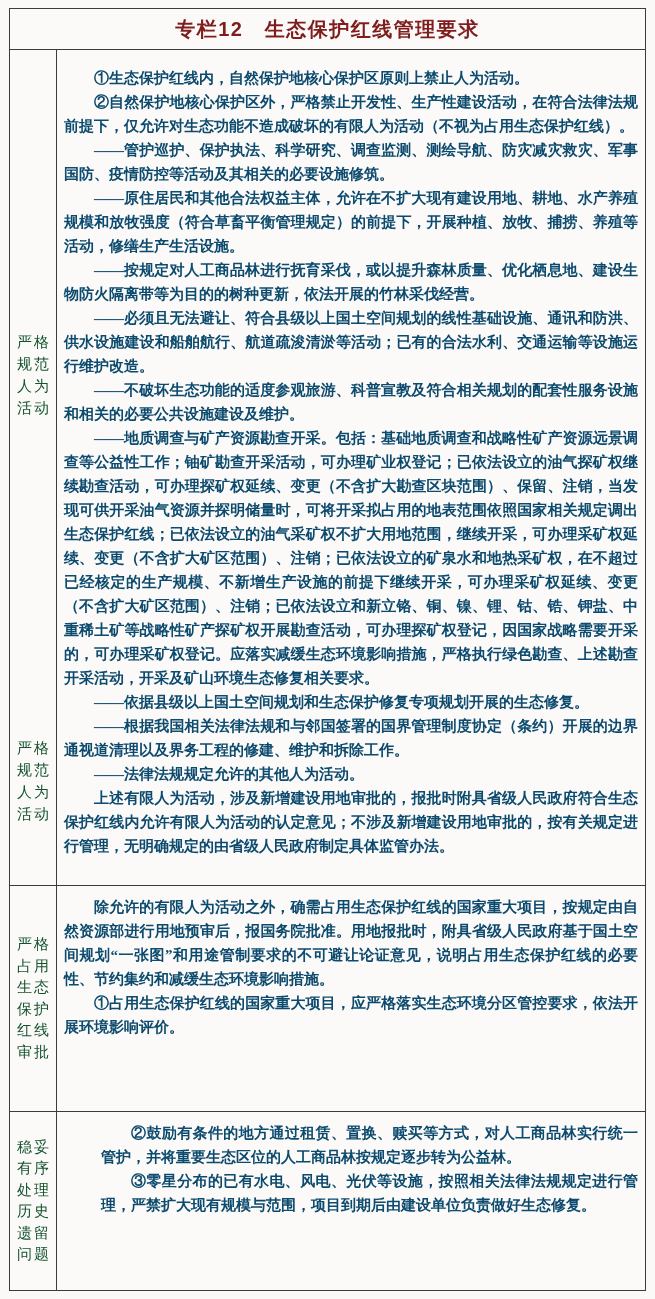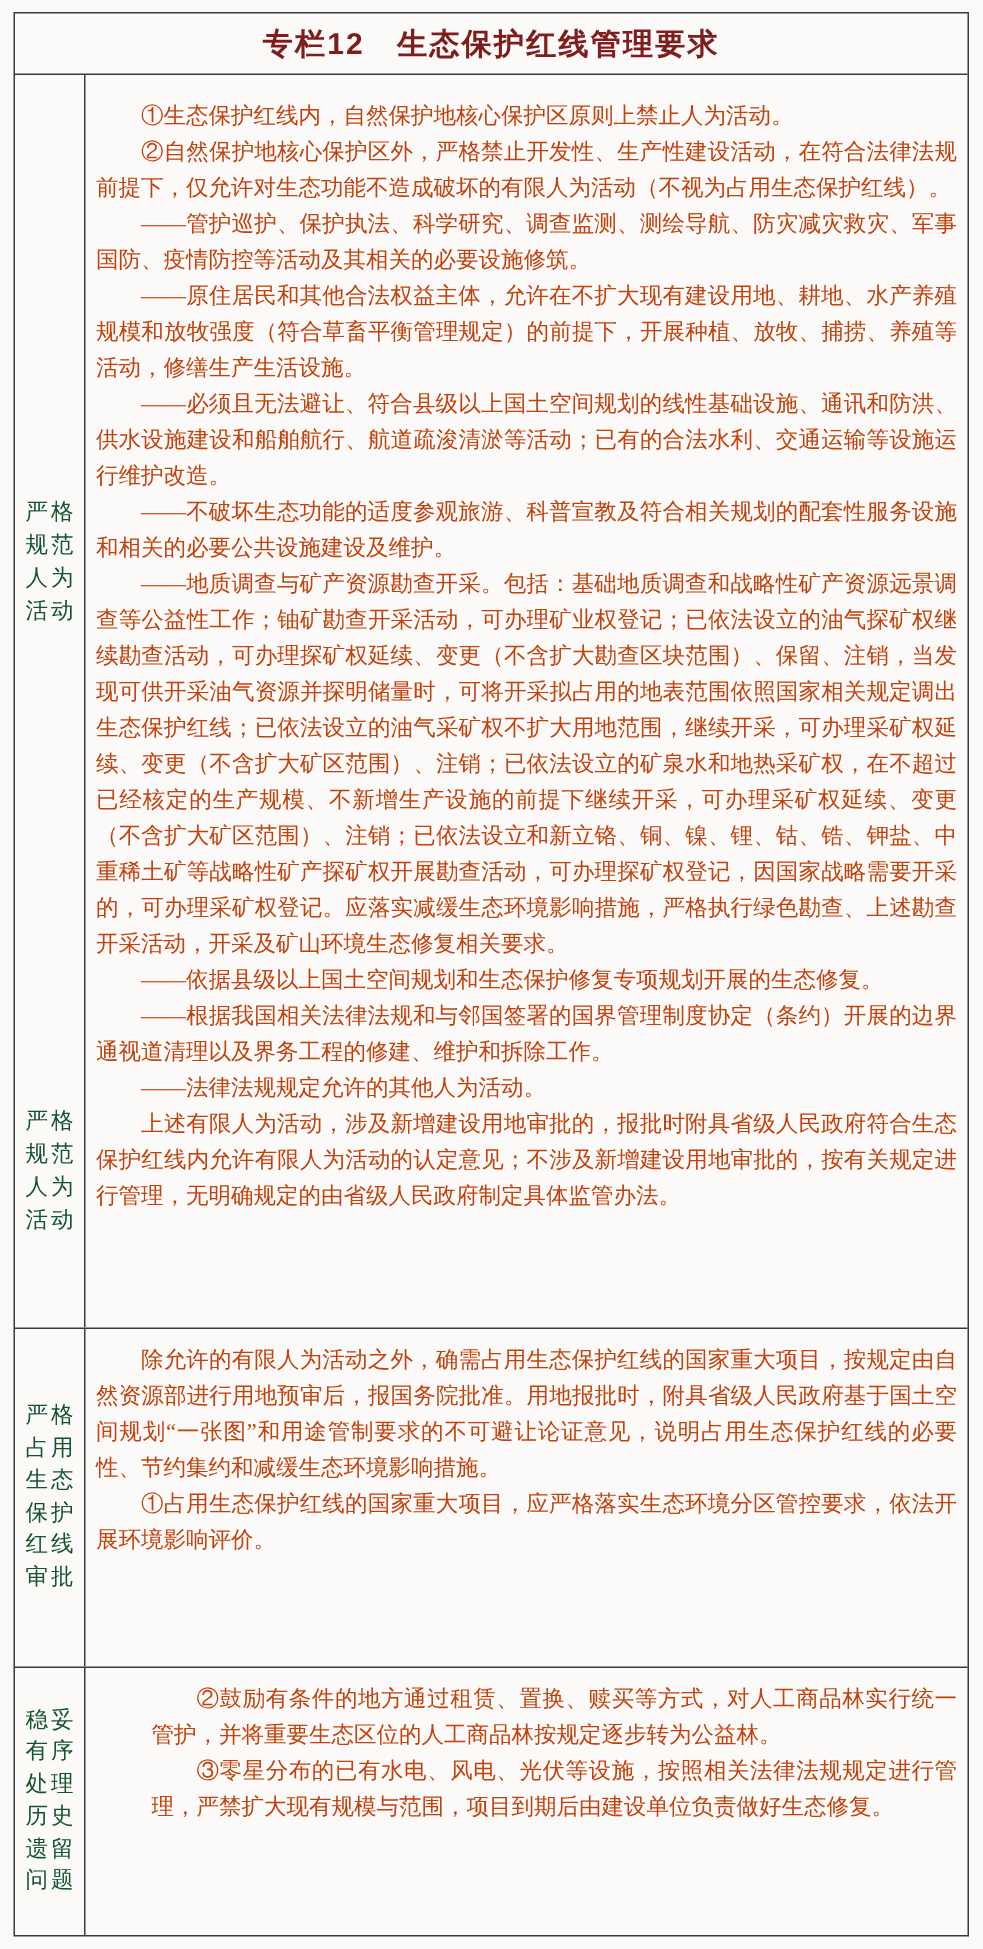--- a/index.html
+++ b/index.html
@@ -88,21 +88,22 @@
     padding: 16px 7px 0 7px;
   }
   .row-2 .content-cell, .row-3 .content-cell { padding-top: 9px; }
   .para {
     margin: 0;
     font-size: 15px;
     line-height: 24px;
     text-align: justify;
     text-indent: 2em;
     word-break: break-all;
-    color: #c2410c;
+    color: #0c4a6e;
+    font-weight: bold;
   }
 </style>
 </head>
 <body>
 
 <div class="page">
   <div class="panel">
 
     <div class="title-row">专栏12　生态保护红线管理要求</div>
 
@@ -119,20 +120,21 @@
           <div class="ln">规范</div>
           <div class="ln">人为</div>
           <div class="ln">活动</div>
         </div>
       </div>
       <div class="content-cell">
         <p class="para">①生态保护红线内，自然保护地核心保护区原则上禁止人为活动。</p>
         <p class="para">②自然保护地核心保护区外，严格禁止开发性、生产性建设活动，在符合法律法规前提下，仅允许对生态功能不造成破坏的有限人为活动（不视为占用生态保护红线）。</p>
         <p class="para">——管护巡护、保护执法、科学研究、调查监测、测绘导航、防灾减灾救灾、军事国防、疫情防控等活动及其相关的必要设施修筑。</p>
         <p class="para">——原住居民和其他合法权益主体，允许在不扩大现有建设用地、耕地、水产养殖规模和放牧强度（符合草畜平衡管理规定）的前提下，开展种植、放牧、捕捞、养殖等活动，修缮生产生活设施。</p>
+        <p class="para">——按规定对人工商品林进行抚育采伐，或以提升森林质量、优化栖息地、建设生物防火隔离带等为目的的树种更新，依法开展的竹林采伐经营。</p>
         <p class="para">——必须且无法避让、符合县级以上国土空间规划的线性基础设施、通讯和防洪、供水设施建设和船舶航行、航道疏浚清淤等活动；已有的合法水利、交通运输等设施运行维护改造。</p>
         <p class="para">——不破坏生态功能的适度参观旅游、科普宣教及符合相关规划的配套性服务设施和相关的必要公共设施建设及维护。</p>
         <p class="para">——地质调查与矿产资源勘查开采。包括：基础地质调查和战略性矿产资源远景调查等公益性工作；铀矿勘查开采活动，可办理矿业权登记；已依法设立的油气探矿权继续勘查活动，可办理探矿权延续、变更（不含扩大勘查区块范围）、保留、注销，当发现可供开采油气资源并探明储量时，可将开采拟占用的地表范围依照国家相关规定调出生态保护红线；已依法设立的油气采矿权不扩大用地范围，继续开采，可办理采矿权延续、变更（不含扩大矿区范围）、注销；已依法设立的矿泉水和地热采矿权，在不超过已经核定的生产规模、不新增生产设施的前提下继续开采，可办理采矿权延续、变更（不含扩大矿区范围）、注销；已依法设立和新立铬、铜、镍、锂、钴、锆、钾盐、中重稀土矿等战略性矿产探矿权开展勘查活动，可办理探矿权登记，因国家战略需要开采的，可办理采矿权登记。应落实减缓生态环境影响措施，严格执行绿色勘查、上述勘查开采活动，开采及矿山环境生态修复相关要求。</p>
         <p class="para">——依据县级以上国土空间规划和生态保护修复专项规划开展的生态修复。</p>
         <p class="para">——根据我国相关法律法规和与邻国签署的国界管理制度协定（条约）开展的边界通视道清理以及界务工程的修建、维护和拆除工作。</p>
         <p class="para">——法律法规规定允许的其他人为活动。</p>
         <p class="para">上述有限人为活动，涉及新增建设用地审批的，报批时附具省级人民政府符合生态保护红线内允许有限人为活动的认定意见；不涉及新增建设用地审批的，按有关规定进行管理，无明确规定的由省级人民政府制定具体监管办法。</p>
       </div>
     </div>
 

